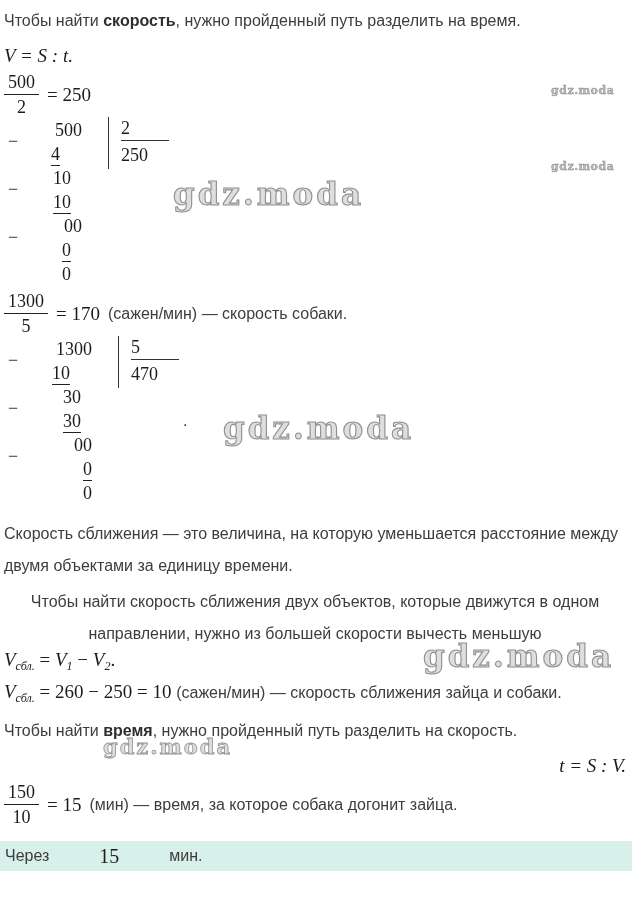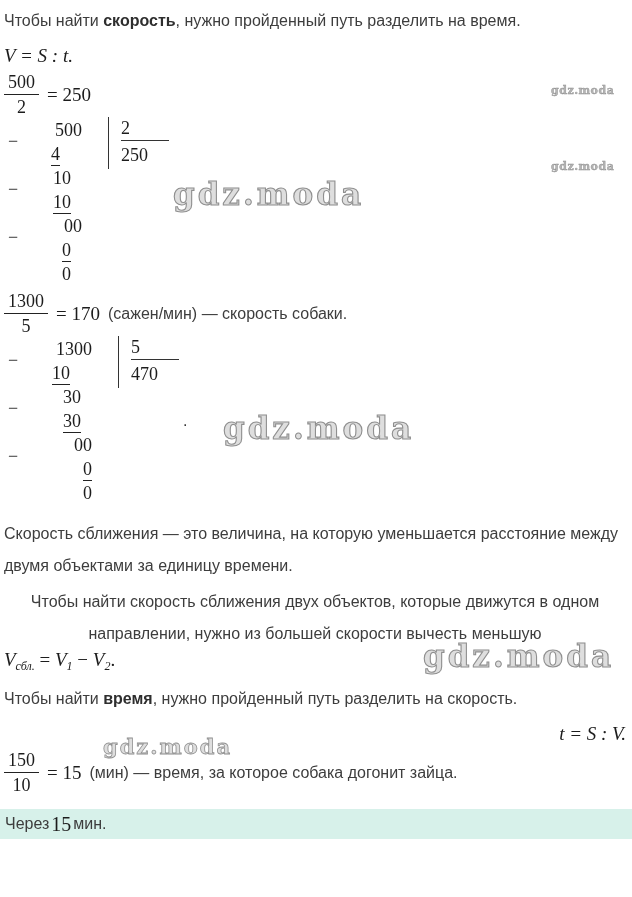--- a/index.html
+++ b/index.html
@@ -96,20 +96,21 @@
 
   .answer {
     margin: 14px 0 0 -4px;
     width: 632px;
     height: 30px;
     background: var(--highlight, #d7f1ea);
     display: flex;
     align-items: center;
     padding-left: 5px;
     color: var(--text, #3d3d3d);
+    gap: 48px;
   }
   .ansnum {
     font-family: "Liberation Serif", "DejaVu Serif", serif;
     font-size: 20px;
     color: var(--math, #1c1c1c);
     padding: 0 2px;
   }
 
   
   .wm {
@@ -232,20 +233,21 @@
       <div class="div-quotient">470</div>
     </div>
   </div>
 
   <p class="para para-wide" id="p-def1">Скорость сближения — это величина, на которую уменьшается расстояние между двумя объектами за единицу времени.</p>
 
   <p class="para para-wide" id="p-def2">Чтобы найти скорость сближения двух объектов, которые движутся в одном направлении, нужно из большей скорости вычесть меньшую</p>
 
   <div class="inline-math" id="f-closing"><span class="var">V</span><span class="msub">сбл.</span><span class="mupright"> = </span><span class="var">V</span><span class="msub">1</span><span class="mupright"> − </span><span class="var">V</span><span class="msub">2</span><span class="mupright">.</span></div>
 
+  <div class="inline-math" id="closing-calc"><span class="var">V</span><span class="msub">сбл.</span><span class="mupright"> = 260 − 250 = 10 </span><span class="mtext">(сажен/мин) — скорость сближения зайца и собаки.</span></div>
 
   <p class="para" id="p-time"><span>Чтобы найти </span><b>время</b><span>, нужно пройденный путь разделить на скорость.</span></p>
 
   <div class="formula" id="f-time">t = S : V.</div>
 
   <div class="math-line" id="ml-time">
     <span class="frac">
       <span class="fnum">150</span>
       <span class="fden">10</span>
     </span>

